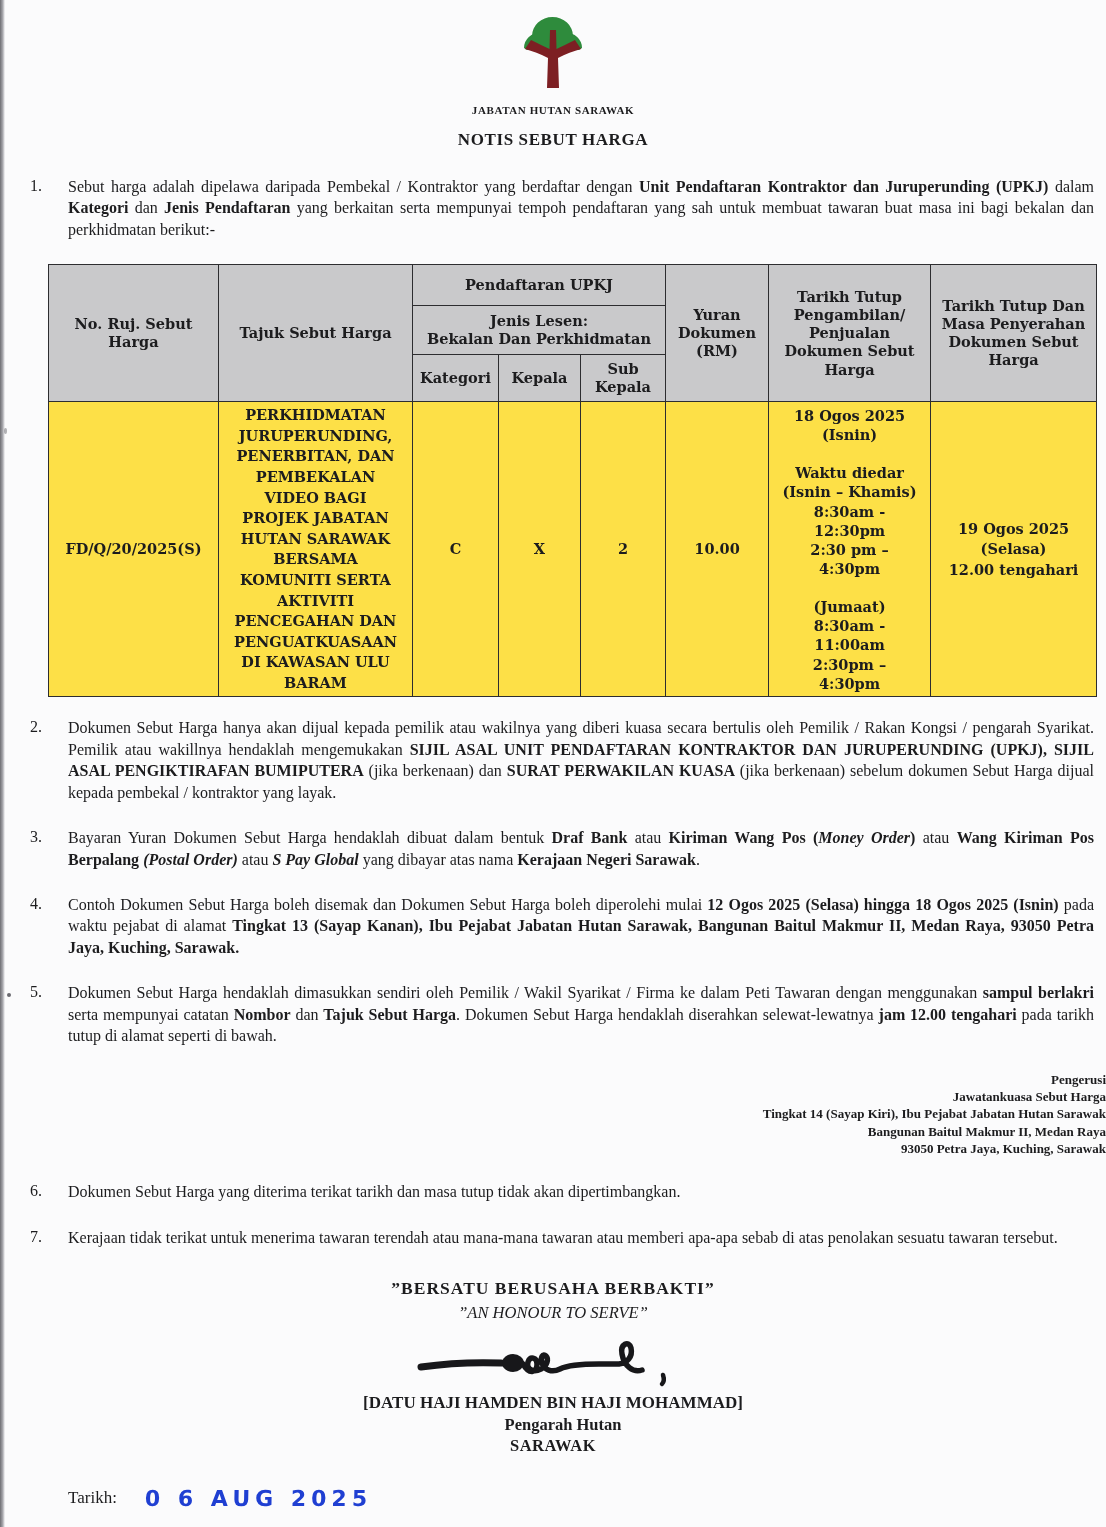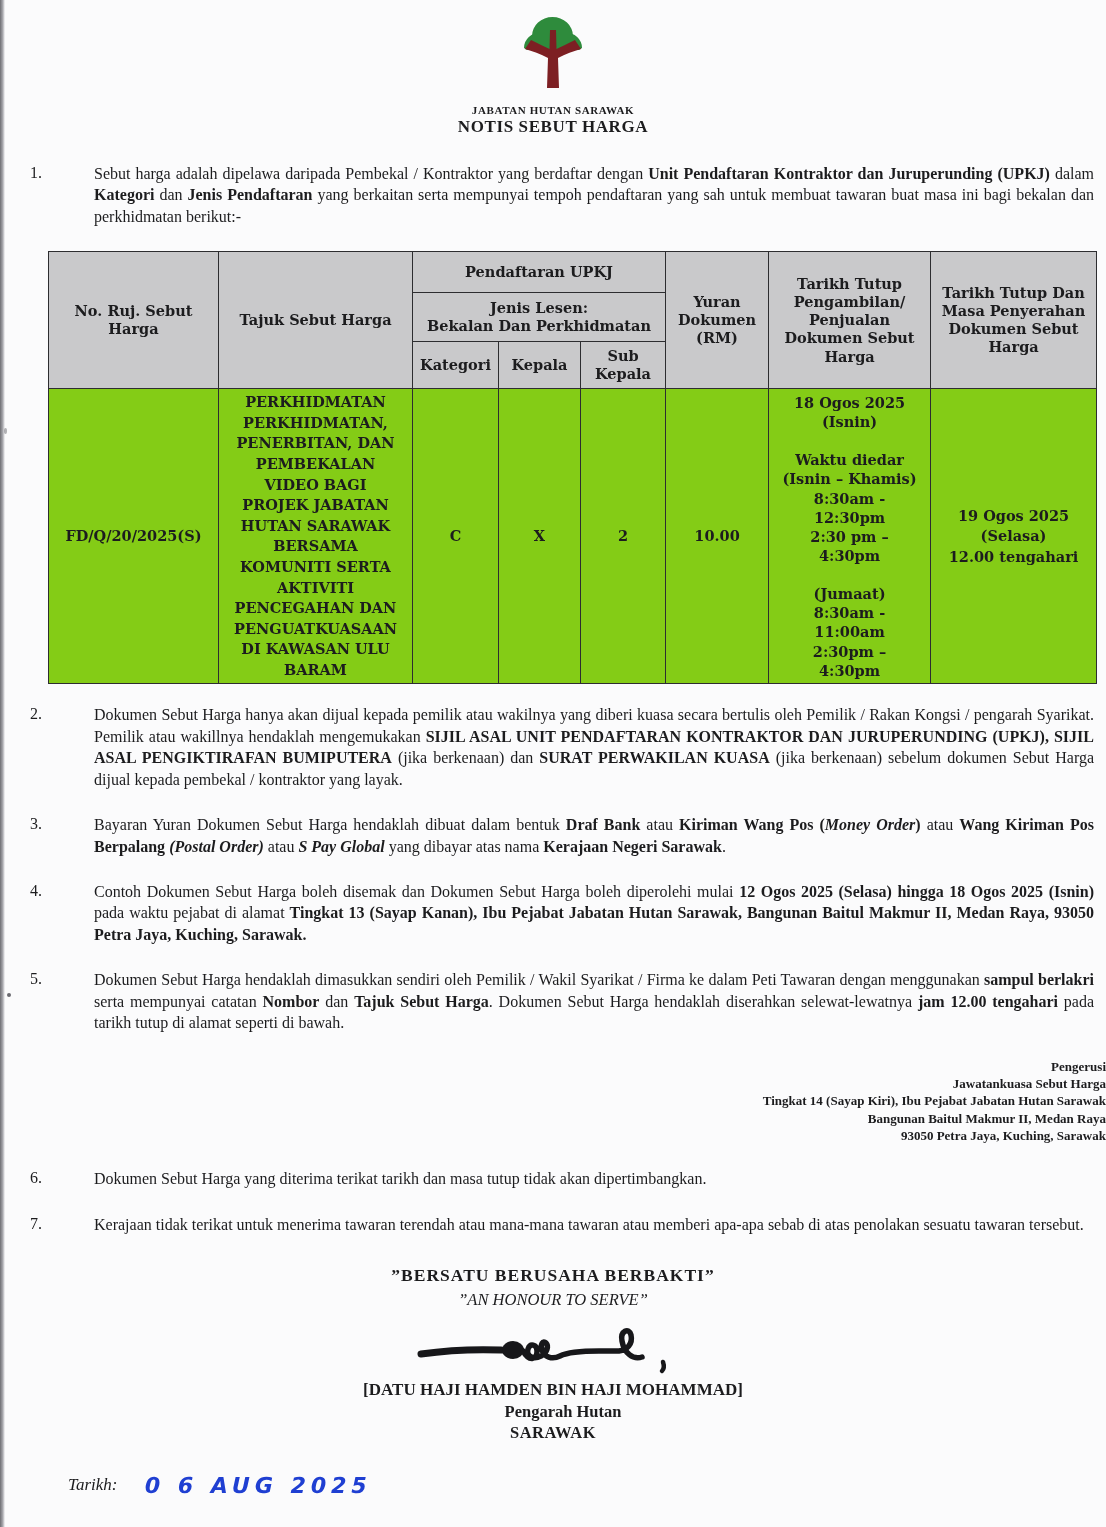--- a/index.html
+++ b/index.html
@@ -14,62 +14,62 @@
   }
   .scan-edge{
     position:absolute;left:0;top:0;width:5px;height:100%;
     background:linear-gradient(to right,#55555a 0%, #9a9aa0 55%, rgba(250,250,250,0) 100%);
     opacity:.85;
   }
   .speck{position:absolute;background:#6a6a70;border-radius:50%;}
   .header{ text-align:center; padding-top:12px; }
   .logo{ display:block; margin:0 auto; }
   .org-title{ font-weight:bold; font-size:11px; letter-spacing:.6px; margin-top:12px; }
-  .doc-title{ font-weight:bold; font-size:17px; letter-spacing:.6px; margin-top:1px; }
+  .doc-title{ font-weight:bold; font-size:17px; letter-spacing:.6px; margin-top:14px; }
 
   .list{ margin-top:26px; }
   .item{ display:flex; padding:0 12px 0 30px; margin-bottom:24px; }
   .item .num{ width:38px; flex:0 0 38px; font-size:16px; padding-top:1px; }
-  .item .txt{ flex:1; font-size:16px; line-height:1.34; text-align:justify;margin-left:26px; }
+  .item .txt{ flex:1; font-size:16px; line-height:1.34; text-align:justify; }
   .b{font-weight:bold;} .i{font-style:italic;}
 
   table.quote{
     border-collapse:collapse;
     margin:16px 0 0 48px;
     width:1048px;
     table-layout:fixed;
     font-family:"DejaVu Serif", serif;
   }
   table.quote th, table.quote td{
     border:1.6px solid #2d2d30;
     text-align:center; vertical-align:middle;
     padding:3px 5px;
   }
   table.quote th{
     background:#c9c9cb;
     font-size:14.5px; font-weight:bold; line-height:1.25;
   }
   table.quote td{
-    background:#84cc16;
+    background:#fde047;
     font-size:14.5px; font-weight:bold; line-height:1.4;
   }
   td.tajuk div{ line-height:1.42; }
   td.times{ vertical-align:top; padding-top:14px; }
   td.times div{ min-height:18px; line-height:1.32; }
   .center-block{ text-align:right; font-weight:bold; font-size:13px; line-height:1.33; margin-top:6px; }
 
   .motto1{ text-align:center; font-weight:bold; font-size:17.5px; letter-spacing:1px; margin-top:30px; }
   .motto2{ text-align:center; font-weight:normal; font-style:italic; font-size:16.5px; margin-top:4px; }
 
   .sig-wrap{ text-align:center; margin-top:8px; }
   .sig-name{ text-align:center; font-weight:bold; font-size:17px; margin-top:-4px; }
   .sig-title{ text-align:center; font-weight:bold; font-size:16.5px; margin-top:2px;margin-left:20px; }
   .sig-region{ text-align:center; font-weight:bold; font-size:16.5px; margin-top:1px; letter-spacing:.5px; }
 
-  .date-row{ margin:30px 0 0 68px; font-size:17px; display:flex; align-items:center;font-style:italic; }
+  .date-row{ margin:30px 0 0 68px; font-size:17px; display:flex; align-items:center; }
   .stamp{
     font-family:"DejaVu Sans", sans-serif;
     font-weight:bold; font-size:22px;
     color:#1f3fd2;
     letter-spacing:5px;
     margin-left:28px;
     transform:skewX(-1deg);
   }
 </style>
 </head>
@@ -126,21 +126,21 @@
       </tr>
       <tr>
         <th style="height:40px;">Kategori</th>
         <th>Kepala</th>
         <th>Sub Kepala</th>
       </tr>
       <tr style="height:294px;">
         <td>FD/Q/20/2025(S)</td>
         <td class="tajuk">
               <div>PERKHIDMATAN</div>
-              <div>PERKHIDMATAN,</div>
+              <div>JURUPERUNDING,</div>
               <div>PENERBITAN, DAN</div>
               <div>PEMBEKALAN</div>
               <div>VIDEO BAGI</div>
               <div>PROJEK JABATAN</div>
               <div>HUTAN SARAWAK</div>
               <div>BERSAMA</div>
               <div>KOMUNITI SERTA</div>
               <div>AKTIVITI</div>
               <div>PENCEGAHAN DAN</div>
               <div>PENGUATKUASAAN</div>

